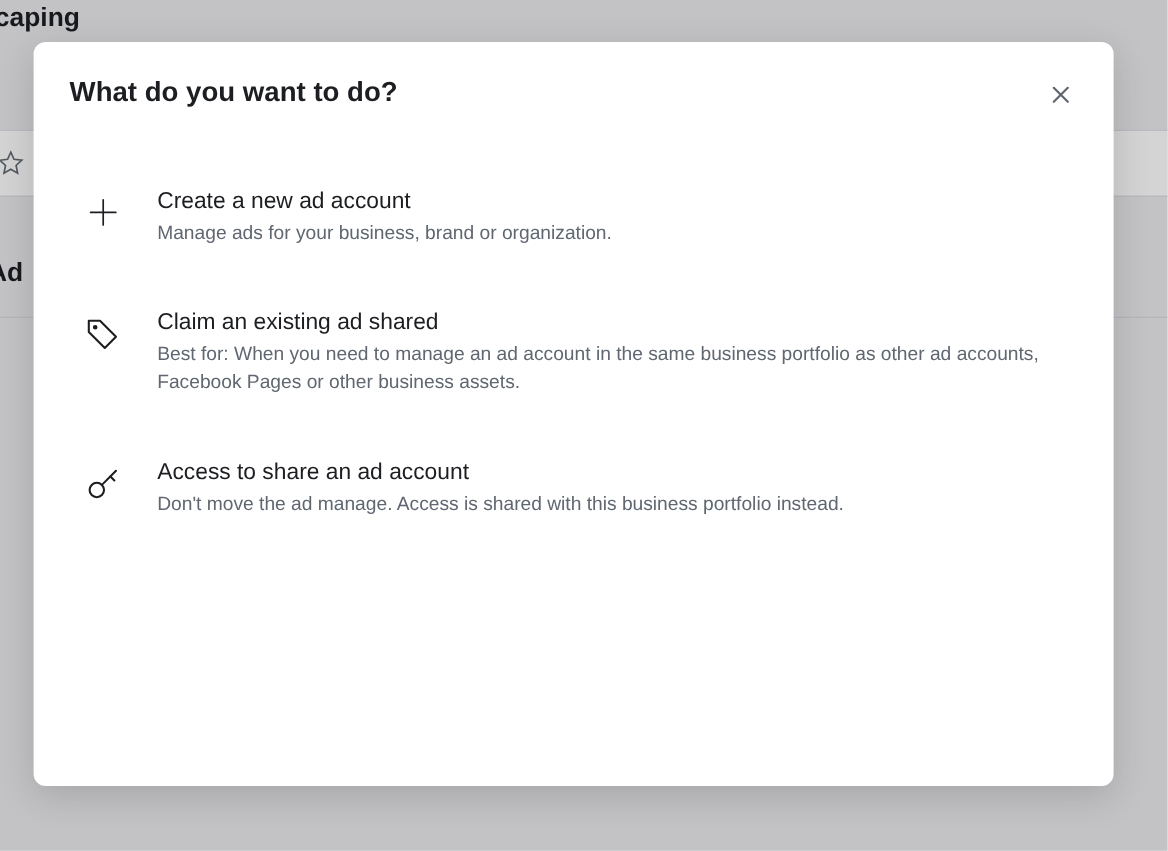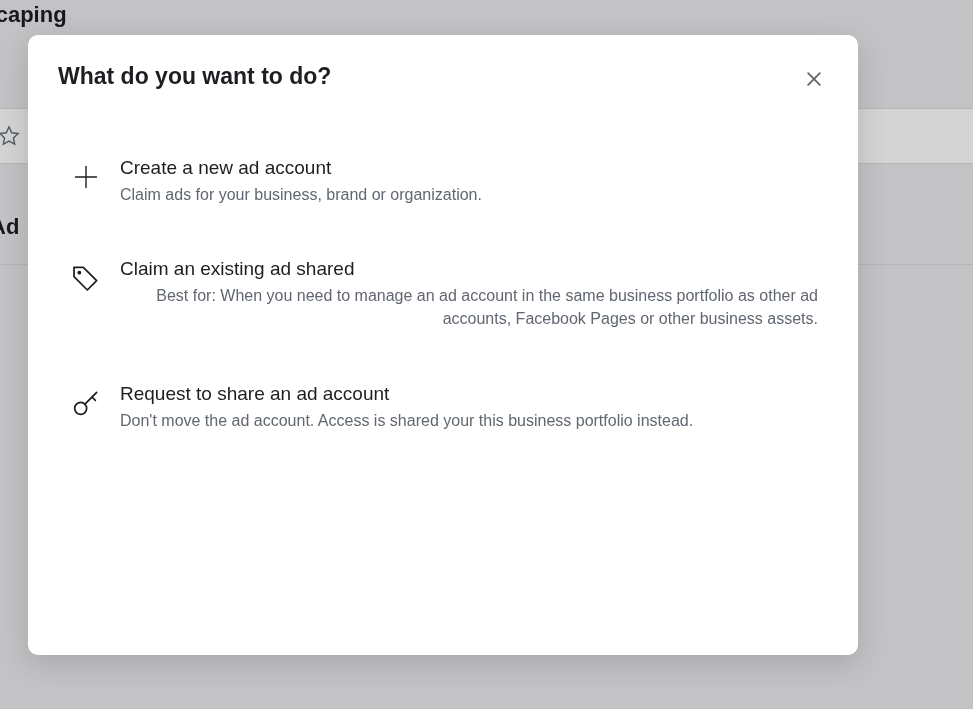--- a/index.html
+++ b/index.html
@@ -53,21 +53,21 @@
     }
     .overlay {
       position: absolute;
       inset: 0;
       background: rgba(0,0,0,0.14);
     }
     .modal {
       position: absolute;
       top: 35px;
       left: 28px;
-      width: 830px;
+      width: 900px;
       background: #fff;
       border-radius: 10px;
       box-shadow: 0 8px 30px rgba(0,0,0,0.15);
       padding: 0;
       min-height: 620px;
     }
     .modal-header {
       display: flex;
       align-items: flex-start;
       justify-content: space-between;
@@ -85,21 +85,21 @@
       display: flex;
       align-items: center;
       justify-content: center;
       color: #606770;
       margin-top: 2px;
     }
     .option {
       display: flex;
       padding: 26px 40px 26px 40px;
       cursor: pointer;
-      gap: 16px;
+      gap: 27px;
       align-items: flex-start;
     }
     .option-icon {
       width: 36px;
       height: 36px;
       flex-shrink: 0;
       display: flex;
       align-items: center;
       justify-content: center;
       margin-top: 2px;
@@ -116,21 +116,20 @@
     }
     .option-desc {
       font-size: 16px;
       color: #606770;
       line-height: 1.45;
     }
     .option-bestfor {
       font-size: 16px;
       color: #606770;
       line-height: 1.45;
-      text-align: right;
     }
     .options-wrap {
       padding-top: 30px;
       padding-bottom: 20px;
     }
   </style>
 </head>
 <body>
 
 <div class="bg-content">
@@ -164,21 +163,21 @@
 
     <div class="option">
       <div class="option-icon">
         <svg width="28" height="28" viewBox="0 0 24 24" fill="none" stroke="#1c1e21" stroke-width="1.2" stroke-linecap="round">
           <line x1="12" y1="3" x2="12" y2="21"></line>
           <line x1="3" y1="12" x2="21" y2="12"></line>
         </svg>
       </div>
       <div class="option-body">
         <div class="option-title">Create a new ad account</div>
-        <div class="option-desc">Claim ads for your business, brand or organization.</div>
+        <div class="option-desc">Manage ads for your business, brand or organization.</div>
       </div>
     </div>
 
     <div class="option">
       <div class="option-icon">
         <svg width="32" height="32" viewBox="0 0 24 24" fill="none" stroke="#1c1e21" stroke-width="1.3" stroke-linejoin="round" stroke-linecap="round">
           <path d="M3 11 L3 4 L10 4 L20 14 L13 21 Z"></path>
           <circle cx="7" cy="8" r="0.8" fill="#1c1e21"></circle>
         </svg>
       </div>
@@ -190,19 +189,19 @@
 
     <div class="option">
       <div class="option-icon">
         <svg width="32" height="32" viewBox="0 0 24 24" fill="none" stroke="#1c1e21" stroke-width="1.3" stroke-linecap="round" stroke-linejoin="round">
           <circle cx="8" cy="16" r="4.5"></circle>
           <line x1="11.2" y1="12.8" x2="20" y2="4"></line>
           <line x1="16.5" y1="7.5" x2="19" y2="10"></line>
         </svg>
       </div>
       <div class="option-body">
-        <div class="option-title">Request to share an ad account</div>
-        <div class="option-desc">Don't move the ad account. Access is shared your this business portfolio instead.</div>
+        <div class="option-title">Access to share an ad account</div>
+        <div class="option-desc">Don't move the ad manage. Access is shared with this business portfolio instead.</div>
       </div>
     </div>
 
   </div>
 </div>
 
 </body></html>

